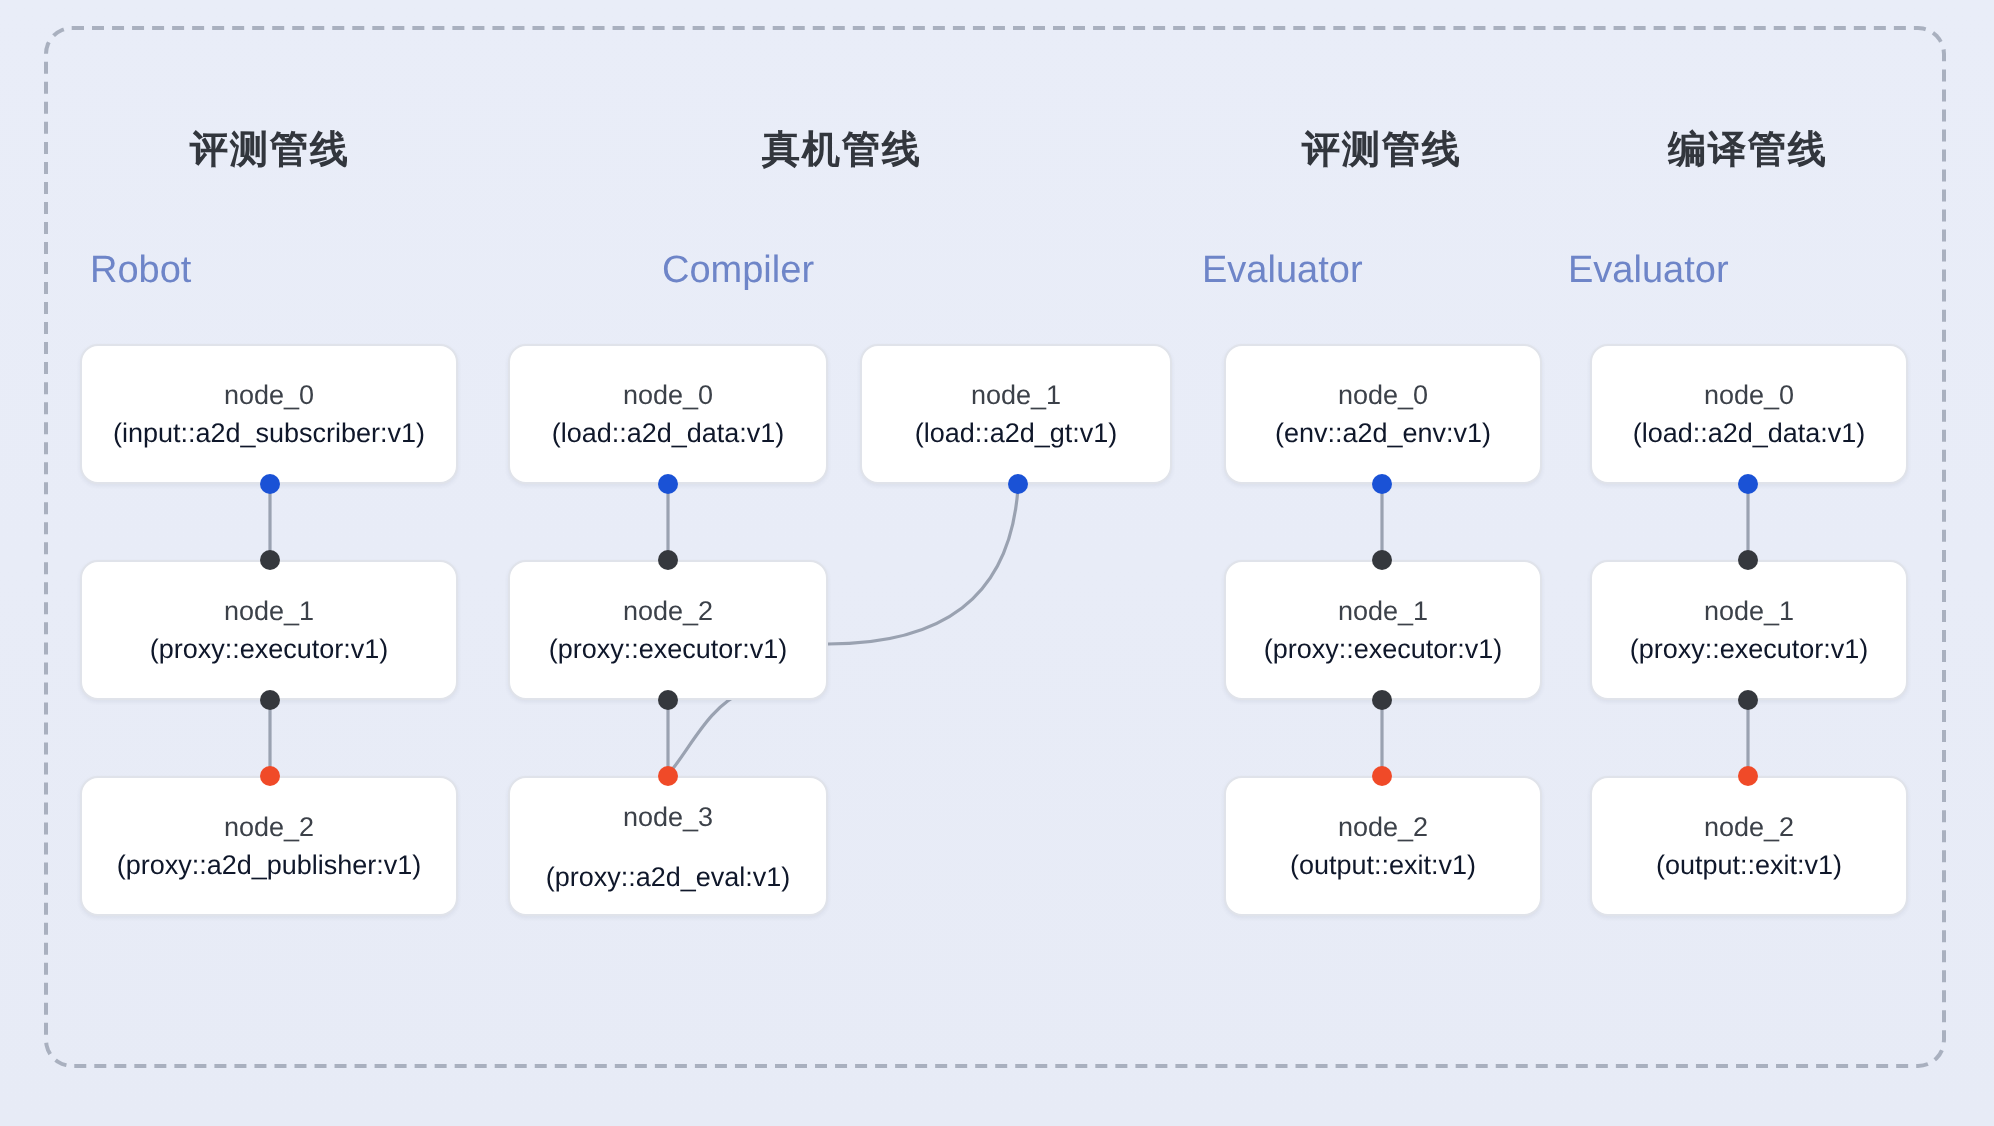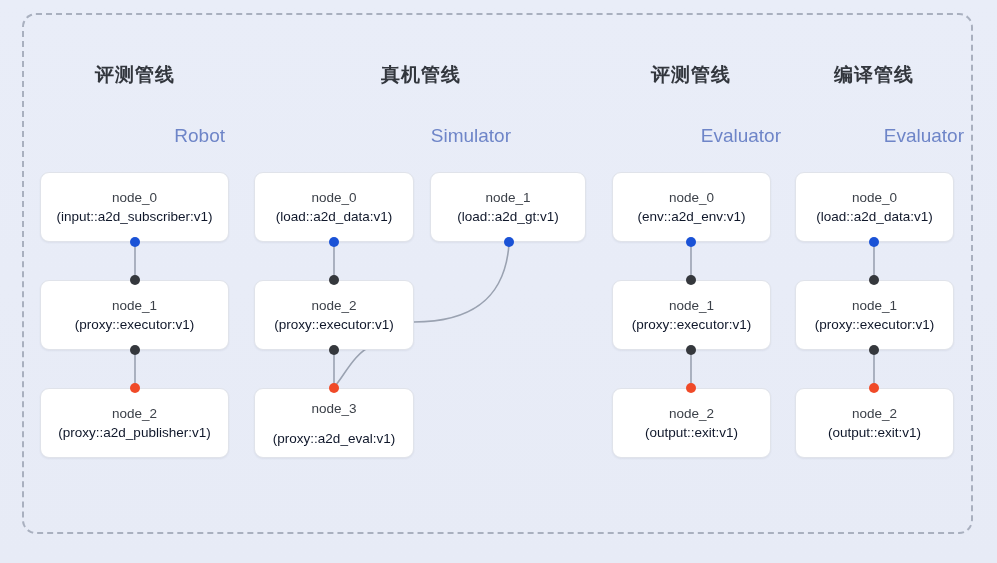--- a/index.html
+++ b/index.html
@@ -44,21 +44,21 @@
     position: absolute;
     text-align: center;
     font-size: 19px;
     font-weight: bold;
     color: #32363d;
     letter-spacing: 1px;
     white-space: nowrap;
   }
   .col-sub {
     position: absolute;
-    text-align: right;
+    text-align: left;
     font-size: 19px;
     font-weight: normal;
     color: #6e85c8;
     white-space: nowrap;
   }
   
   .node {
     position: absolute;
     background: #ffffff;
     border: 1px solid #e0e3ea;
@@ -117,21 +117,21 @@
     <line x1="691" y1="350" x2="691" y2="388" stroke="#9aa2b1" stroke-width="1.6"></line>
 
     <line x1="874" y1="242" x2="874" y2="280" stroke="#9aa2b1" stroke-width="1.6"></line>
     <line x1="874" y1="350" x2="874" y2="388" stroke="#9aa2b1" stroke-width="1.6"></line>
   </svg>
 
   <div class="col-title" style="left:45px;top:62px;width:180px;">评测管线</div>
   <div class="col-sub" style="left:45px;top:125px;width:180px;">Robot</div>
 
   <div class="col-title" style="left:331px;top:62px;width:180px;">真机管线</div>
-  <div class="col-sub" style="left:331px;top:125px;width:180px;">Simulator</div>
+  <div class="col-sub" style="left:331px;top:125px;width:180px;">Compiler</div>
 
   <div class="col-title" style="left:601px;top:62px;width:180px;">评测管线</div>
   <div class="col-sub" style="left:601px;top:125px;width:180px;">Evaluator</div>
 
   <div class="col-title" style="left:784px;top:62px;width:180px;">编译管线</div>
   <div class="col-sub" style="left:784px;top:125px;width:180px;">Evaluator</div>
 
   <div class="node" style="left:40px;top:172px;width:189px;">
     <div class="node-id">node_0</div>
     <div class="node-type">(input::a2d_subscriber:v1)</div>

